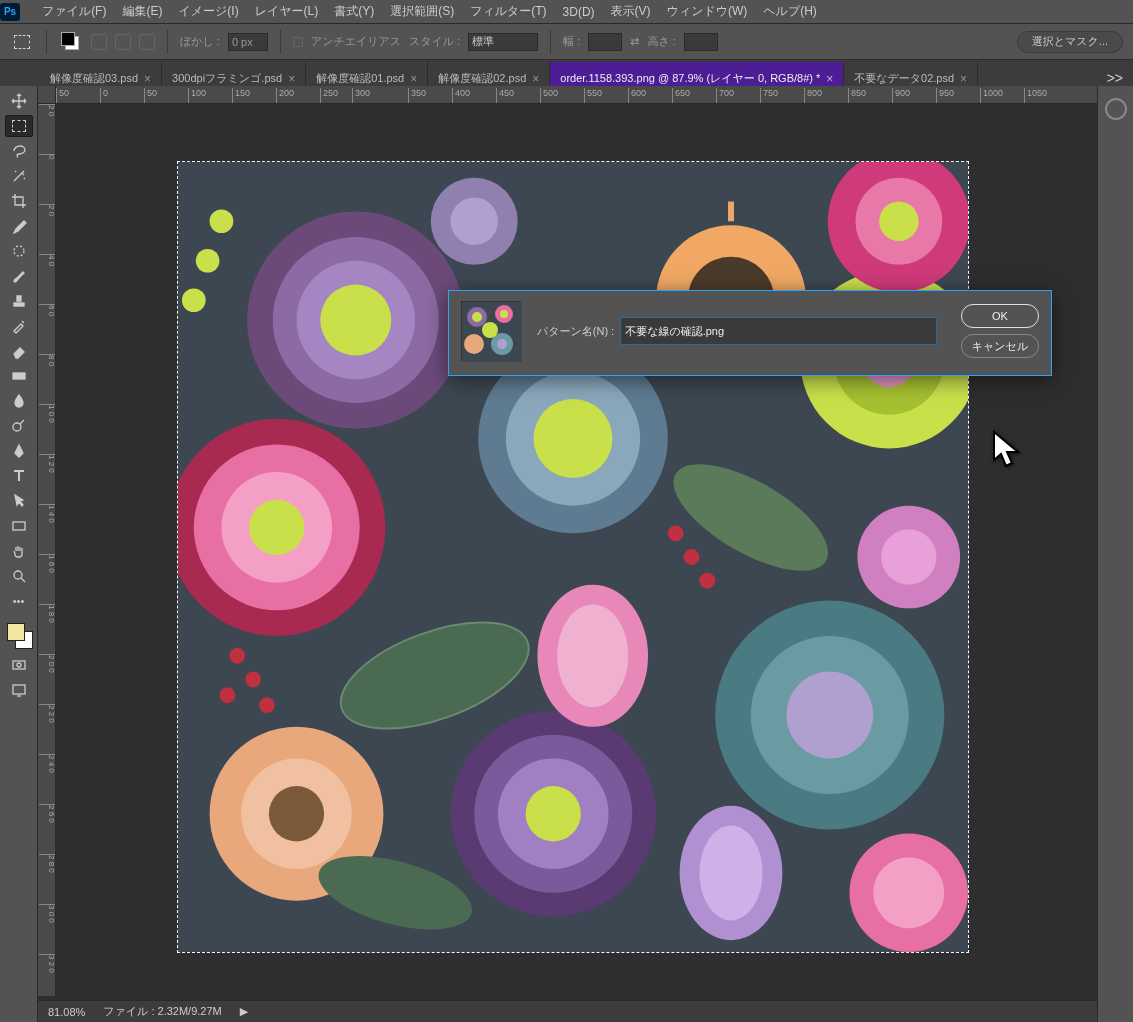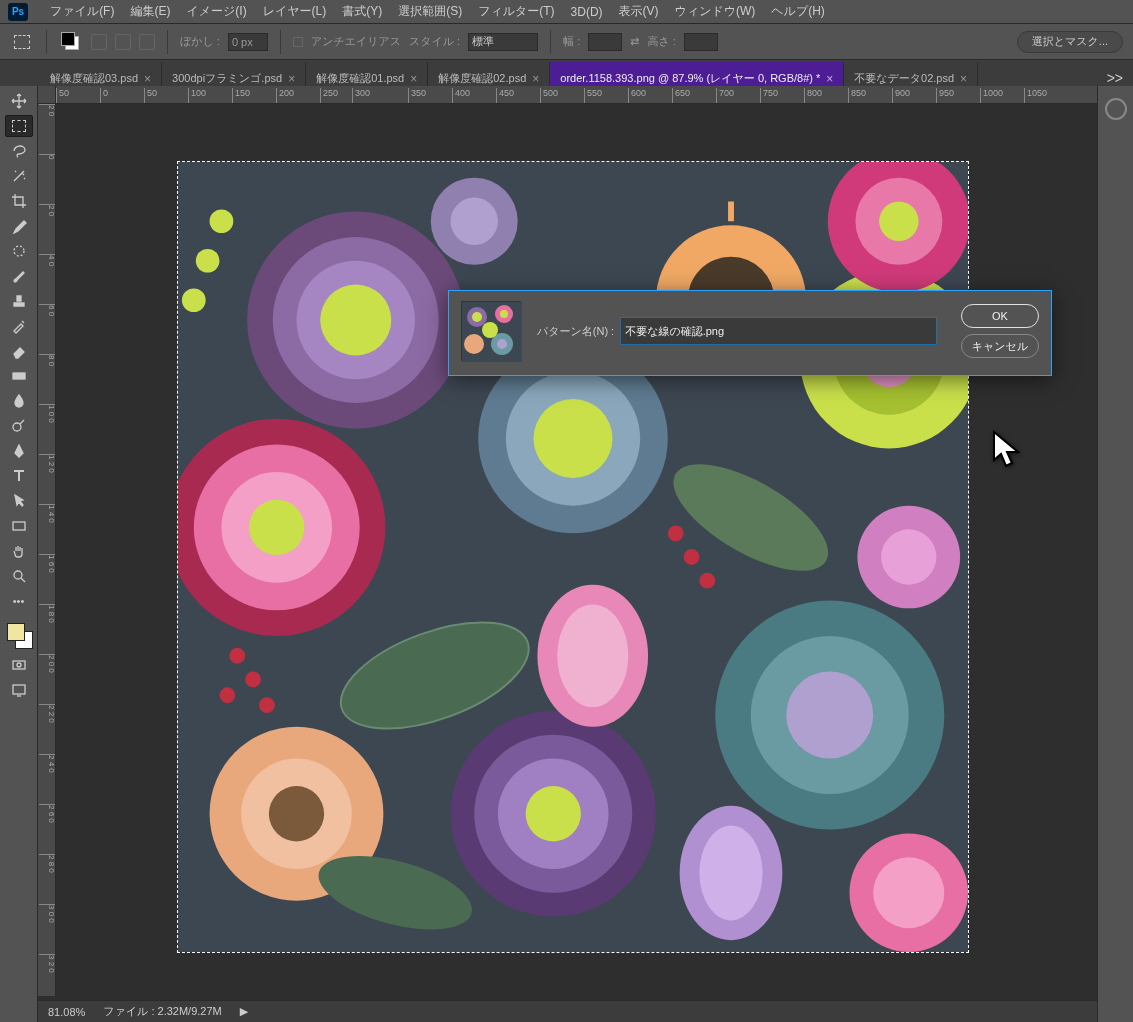--- a/index.html
+++ b/index.html
@@ -1,17 +1,17 @@
 <!DOCTYPE html>
 <html><head>
 <meta charset="utf-8">
 <style>
 * { margin:0; padding:0; box-sizing:border-box; font-family:"Meiryo","Hiragino Kaku Gothic Pro",sans-serif; }
 body { width:1133px; height:1022px; background:#535353; overflow:hidden; font-size:11px; color:#ccc; user-select:none;}
-.menubar{height:24px;background:#535353;display:flex;align-items:center;padding-left:8px;border-bottom:1px solid #282828;}
+.menubar{height:24px;background:#535353;display:flex;align-items:center;border-bottom:1px solid #282828;}
 .ps-logo{width:20px;height:18px;background:#001c33;border-radius:3px;color:#2aa3ff;font-weight:bold;font-size:10px;display:flex;align-items:center;justify-content:center;margin-right:14px;}
 .menu-item{padding:0 8px;cursor:default;font-size:12px;}
 .optionsbar{height:36px;background:#535353;display:flex;align-items:center;padding:0 10px;border-bottom:1px solid #2a2a2a;gap:8px;}
 .opt-icon{width:24px;height:24px;display:flex;align-items:center;justify-content:center;}
 .marquee-icon{width:16px;height:14px;border:1px dashed #ccc;}
 .fg-bg{position:relative;width:24px;height:24px;}
 .fg-sw{position:absolute;width:14px;height:14px;background:#000;border:1px solid #aaa;top:2px;left:2px;}
 .bg-sw{position:absolute;width:14px;height:14px;background:#fff;border:1px solid #aaa;top:6px;left:6px;}
 .sel-mode{width:16px;height:16px;border:1px solid #666;border-radius:2px;}
 .sel-sep{width:1px;height:24px;background:#3a3a3a;margin:0 4px;}

